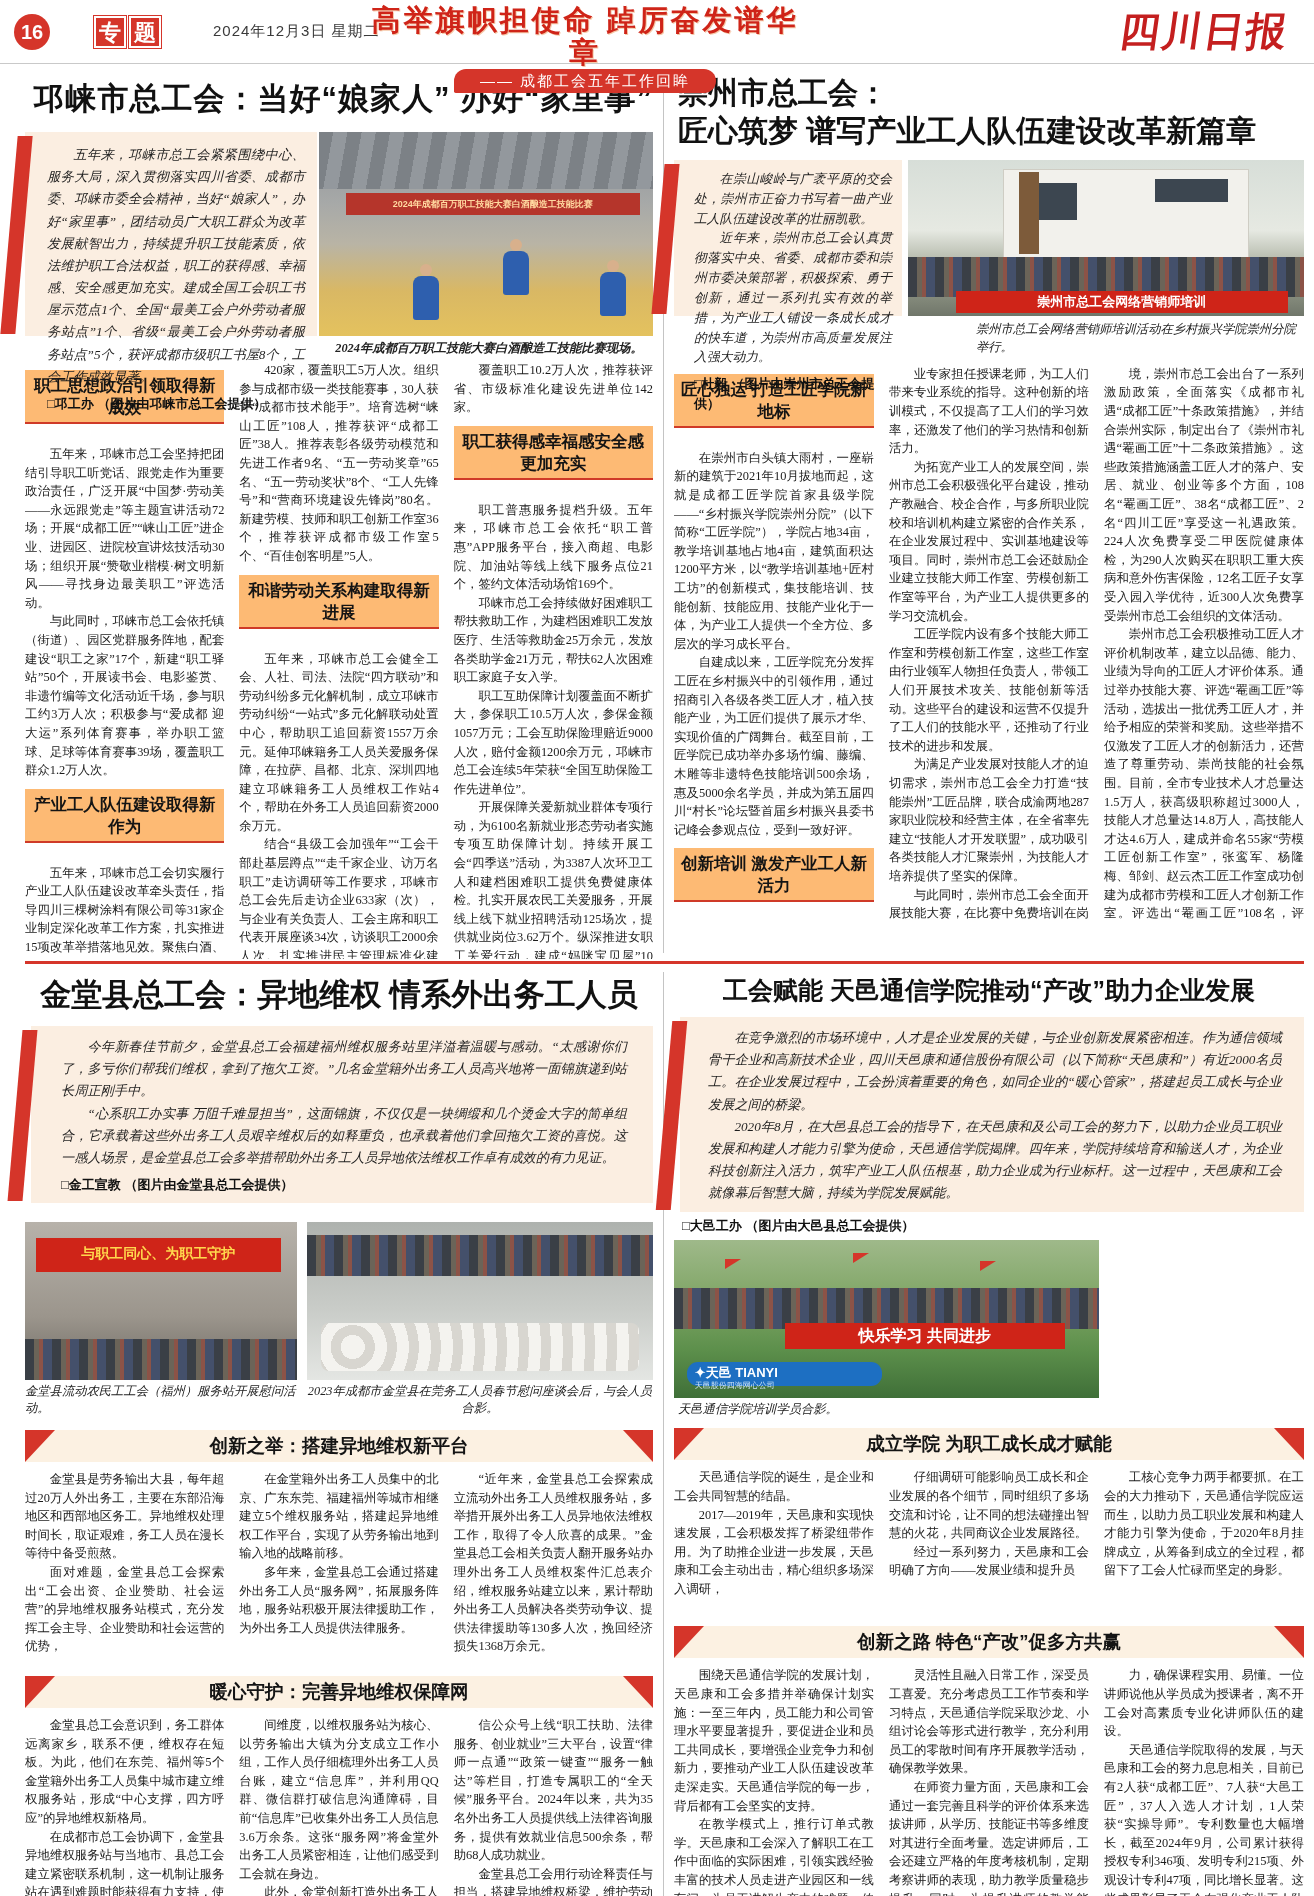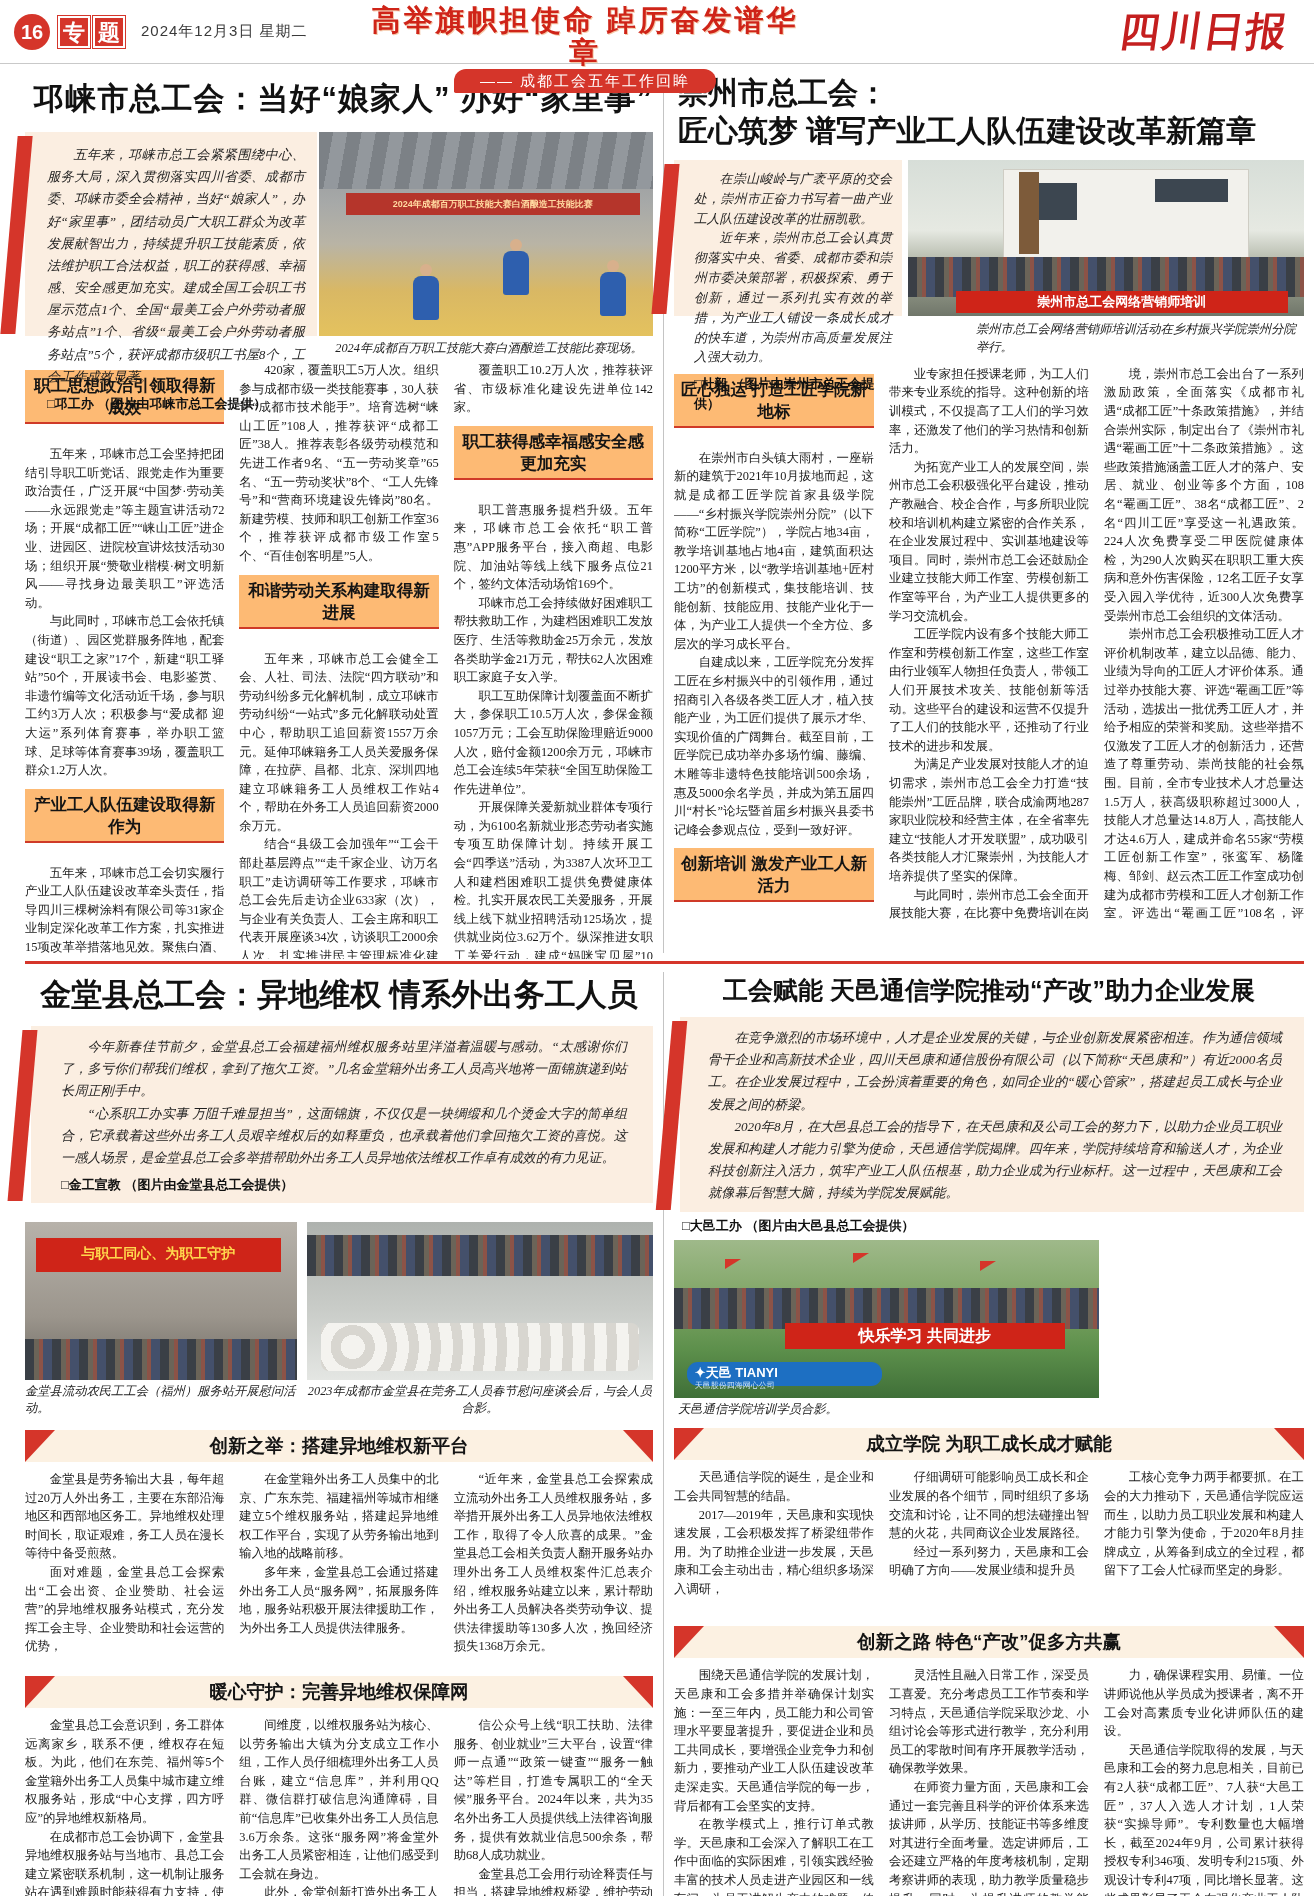--- a/index.html
+++ b/index.html
@@ -2,21 +2,21 @@
 <html><head>
 <meta charset="utf-8">
 <style>
   * { margin:0; padding:0; box-sizing:border-box; }
   body { background:#e8e8e8; }
   .page { width:1314px; height:1896px; margin:0 auto; background:#fff;
           font-family:"Liberation Serif", serif; color:#141414; position:relative; overflow:hidden; }
 
   
   .hdr { height:64px; display:flex; align-items:center; padding:0 14px; position:relative;
-         border-bottom:1px solid #c9c9c9; }
+         border-bottom:1px solid #c9c9c9;gap:36px; }
   .pgnum { width:36px; height:36px; border-radius:50%; background:#d5352a; color:#fff;
            font:bold 20px/36px "Liberation Sans",sans-serif; text-align:center; flex:0 0 auto; }
   .zt { display:flex; gap:3px; margin-left:8px; }
   .zt span { width:32px; height:32px; background:#d5352a; color:#fff; border:2px solid #fff;
              outline:1px solid #d5352a; font:bold 22px/30px "Liberation Sans",sans-serif; text-align:center; }
   .hdate { margin-left:16px; font:15px "Liberation Sans",sans-serif; color:#3a3a3a; letter-spacing:1px; }
   .banner { position:absolute; left:365px; top:4px; width:440px; text-align:center; }
   .banner-title { font:900 29px/32px "Liberation Sans",sans-serif; color:#cf2418; letter-spacing:3px;
                   text-shadow:1px 1px 0 #f5c9a9; }
   .banner-band { display:inline-block; background:#d5352a; color:#fff; border-radius:14px 14px 14px 2px;
@@ -76,21 +76,21 @@
   .flag { position:absolute; width:0; height:0; border-left:16px solid #d5352a; border-bottom:10px solid transparent; }
   .bluesign { position:absolute; left:3%; bottom:8%; width:46%; height:15%; background:#1d6fc2; border-radius:11px;
               color:#fff; font:bold 13px/1.2 "Liberation Sans",sans-serif; padding:3px 8px; }
   .bluesign small { display:block; font-weight:normal; font-size:8px; color:#cfe4f8; }
 
   
   .q-head { font-size:31px; text-align:right; margin:14px 0 12px; letter-spacing:1px; }
   .q-leadrow { display:flex; height:204px; }
   .q-leadbox { width:292px; flex:0 0 auto; padding:12px 12px 6px 22px; }
   .q-photo { flex:1; margin-left:2px; }
-  .q-cap { margin-left:300px; text-align:center; padding:4px 0 2px; }
+  .q-cap { margin-left:300px; text-align:center; padding:4px 0 2px;font-weight:bold; }
   .q-cols { height:598px; margin-top:2px; }
 
   .c-head { font-size:30px; line-height:38px; margin:10px 0 10px 4px; }
   .c-leadrow { display:flex; height:156px; }
   .c-leadbox { width:228px; flex:0 0 auto; padding:10px 10px 4px 20px; }
   .c-leadbox .lead-p { font-size:12.8px; line-height:1.55; }
   .c-photo { flex:1; margin-left:6px; }
   .c-cap { width:330px; margin-left:auto; padding:4px 2px; line-height:1.5; }
   .c-cols { height:560px; margin-top:4px; }
 

